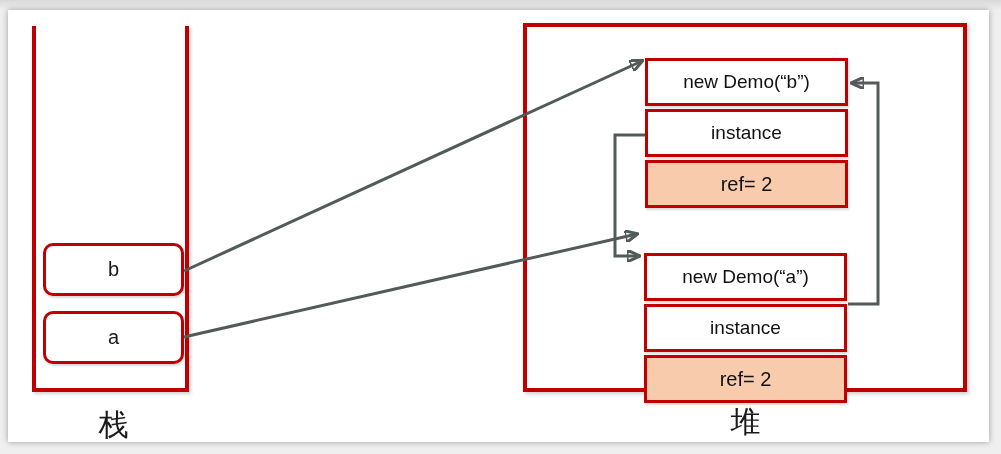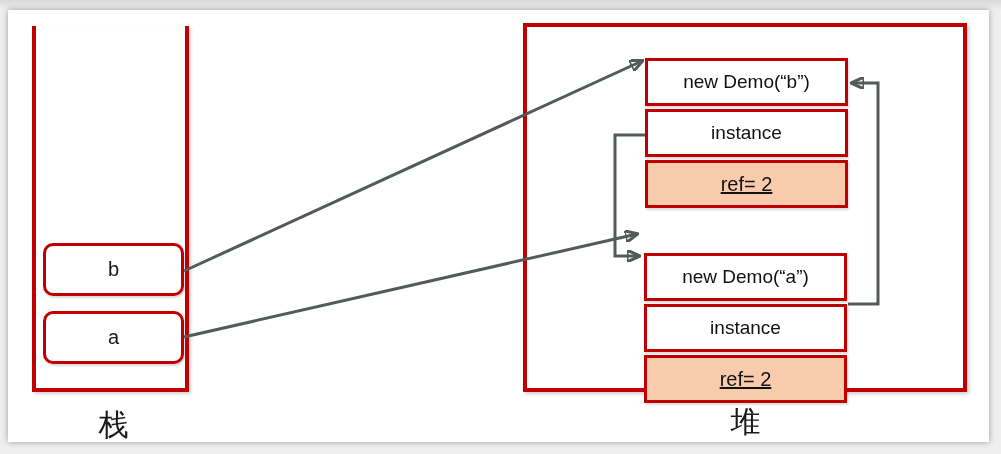--- a/index.html
+++ b/index.html
@@ -83,21 +83,20 @@
     display: flex;
     align-items: center;
     justify-content: center;
     font-size: 19px;
     color: #111111;
     white-space: nowrap;
   }
   .obj .row.ref {
     background: #f8cbad;
     font-size: 20px;
-    text-decoration: underline;
   }
   
   .region-label {
     position: absolute;
     text-align: center;
     font-size: 30px;
     color: #1a1a1a;
     line-height: 1;
   }
   .stack-label { left: 35px;  width: 141px; top: 400px; }

